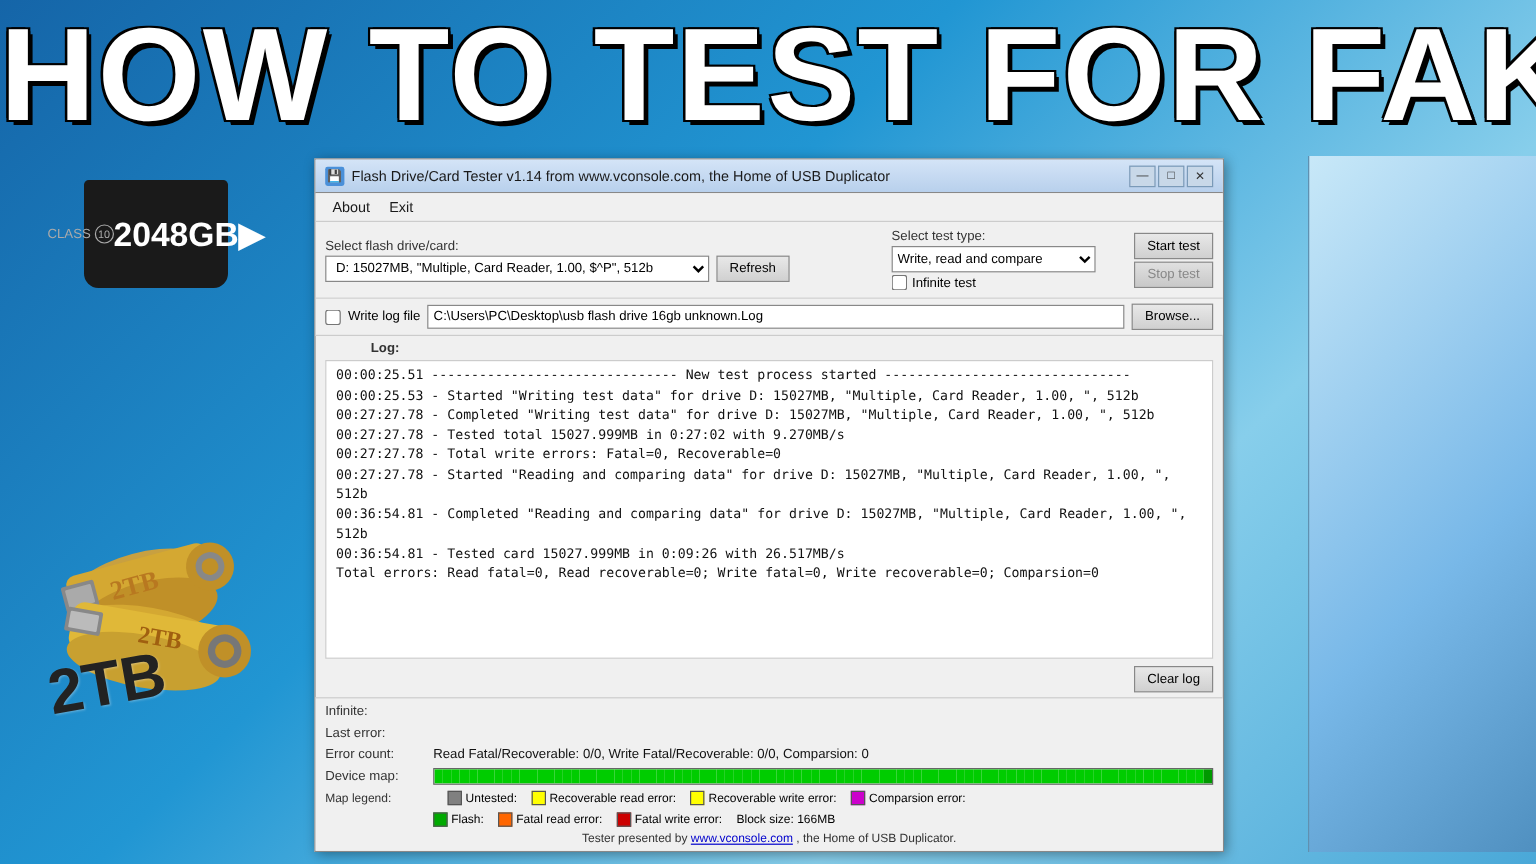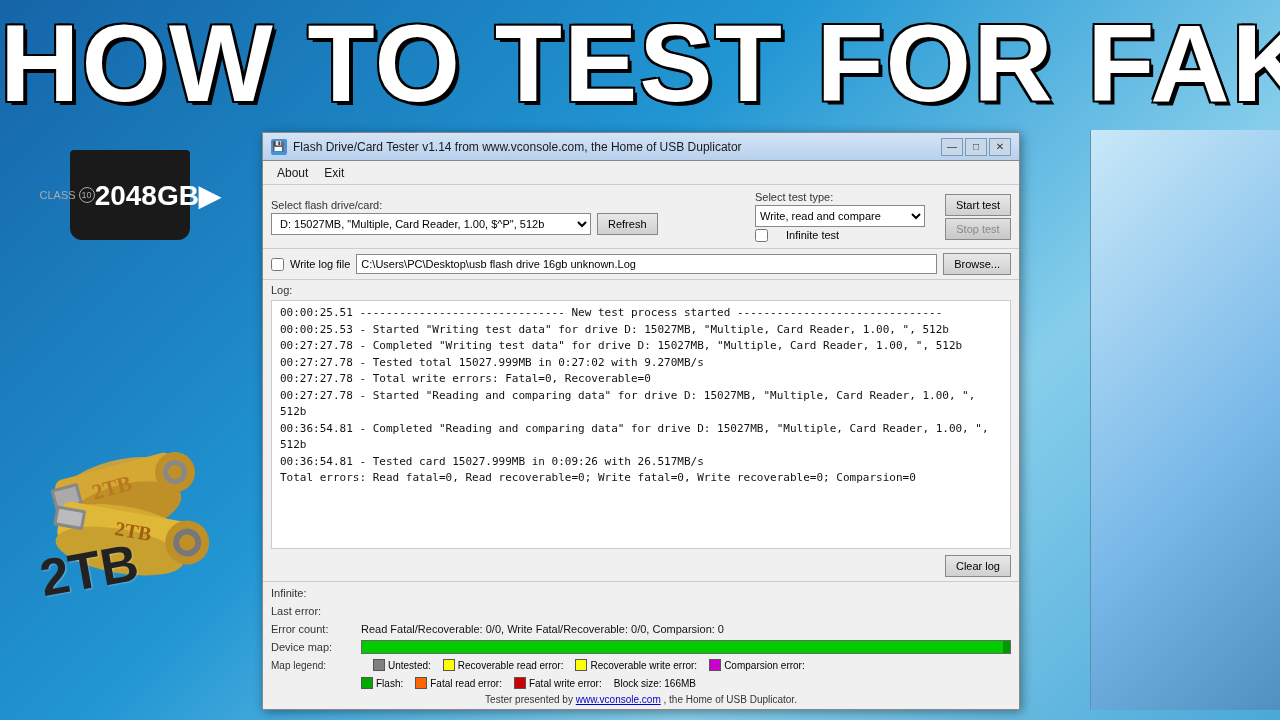--- a/index.html
+++ b/index.html
@@ -208,30 +208,30 @@
     .test-select {
       width: 170px;
       height: 22px;
       font-size: 11px;
       border: 1px solid #888;
       background: white;
     }
 
     .infinite-row {
       display: flex;
-      align-items: flex-start;
-      gap: 18px;
+      align-items: center;
+      gap: 4px;
       font-size: 11px;
     }
 
     .start-stop-group {
       display: flex;
       flex-direction: column;
       gap: 2px;
-      margin-left: 12px;
+      margin-left: 24px;
       border-radius: 16px;
     }
 
     .btn-start {
       height: 22px;
       padding: 0 10px;
       font-size: 11px;
       background: linear-gradient(to bottom, #e8e8e8, #d0d0d0);
       border: 1px solid #888;
       cursor: pointer;
@@ -263,23 +263,24 @@
       height: 20px;
       font-size: 11px;
       border: 1px solid #888;
       background: white;
       padding: 0 4px;
     }
 
     .log-label {
       font-size: 11px;
       color: #333;
-      font-weight: normal;
+      font-weight: bold;
       padding: 4px 8px 2px;
       flex-shrink: 0;
+      margin-left: 38px;
     }
 
     .log-area {
       flex: 1;
       margin: 0;
       padding: 4px 8px;
       background: white;
       border: 1px solid #ccc;
       margin: 2px 8px;
       overflow-y: scroll;

